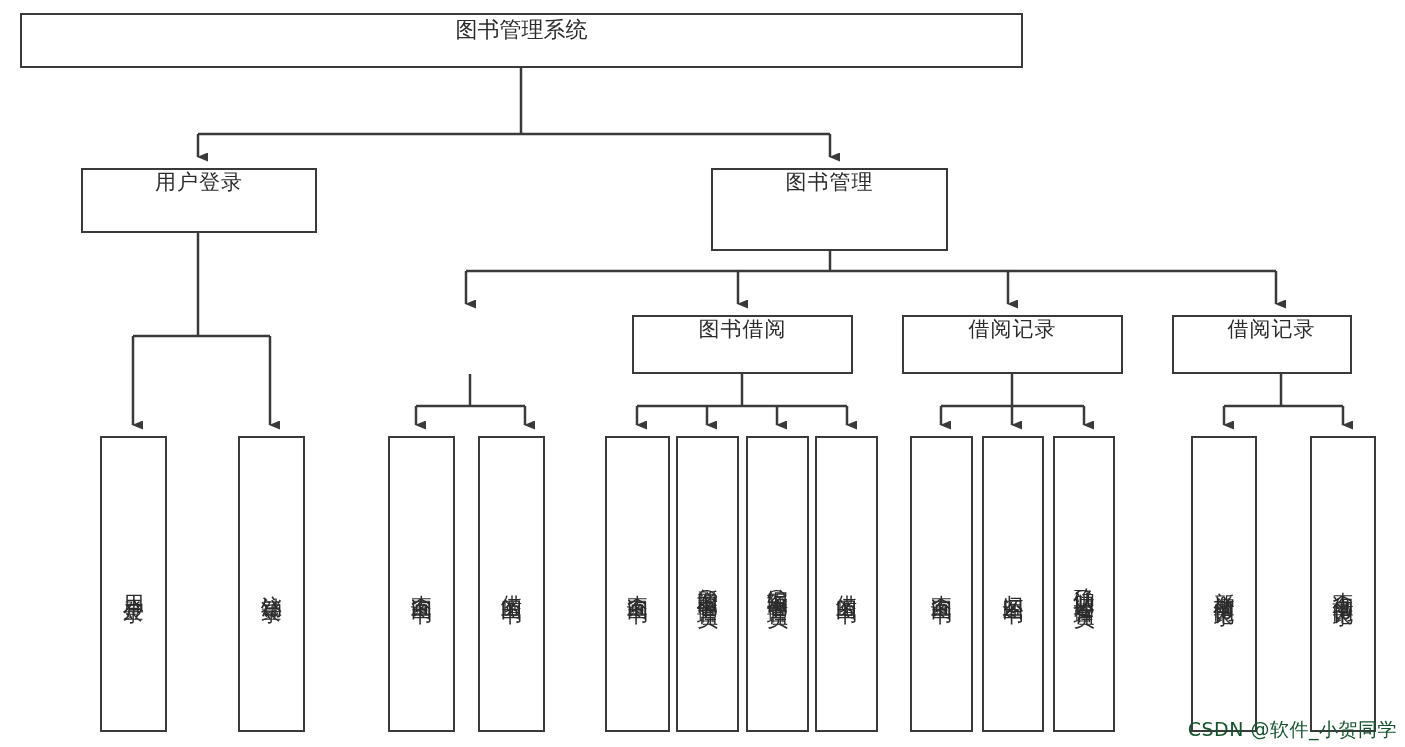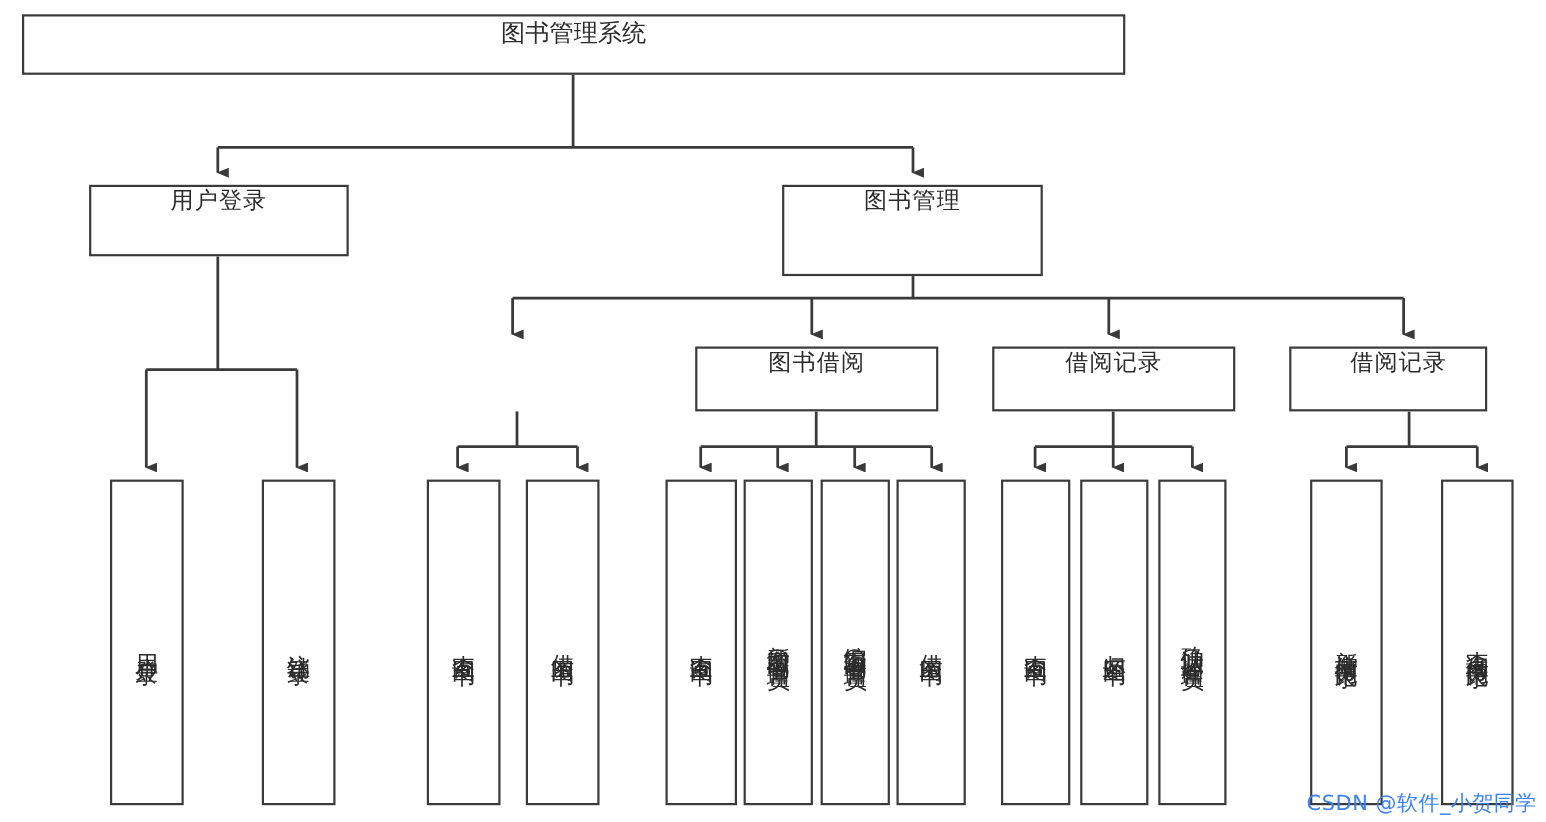--- a/index.html
+++ b/index.html
@@ -53,21 +53,21 @@
     letter-spacing: 3px;
     line-height: 1.05;
     white-space: nowrap;
     display: block;
   }
   .watermark {
     position: absolute;
     right: 8px;
     bottom: 4px;
     font-size: 19px;
-    color: #3b82f6;
+    color: #14532d;
     letter-spacing: 0.5px;
     white-space: nowrap;
     font-family: "DejaVu Sans", "Liberation Sans", sans-serif;
   }
 </style>
 </head>
 <body>
 
 <div id="canvas">
 

